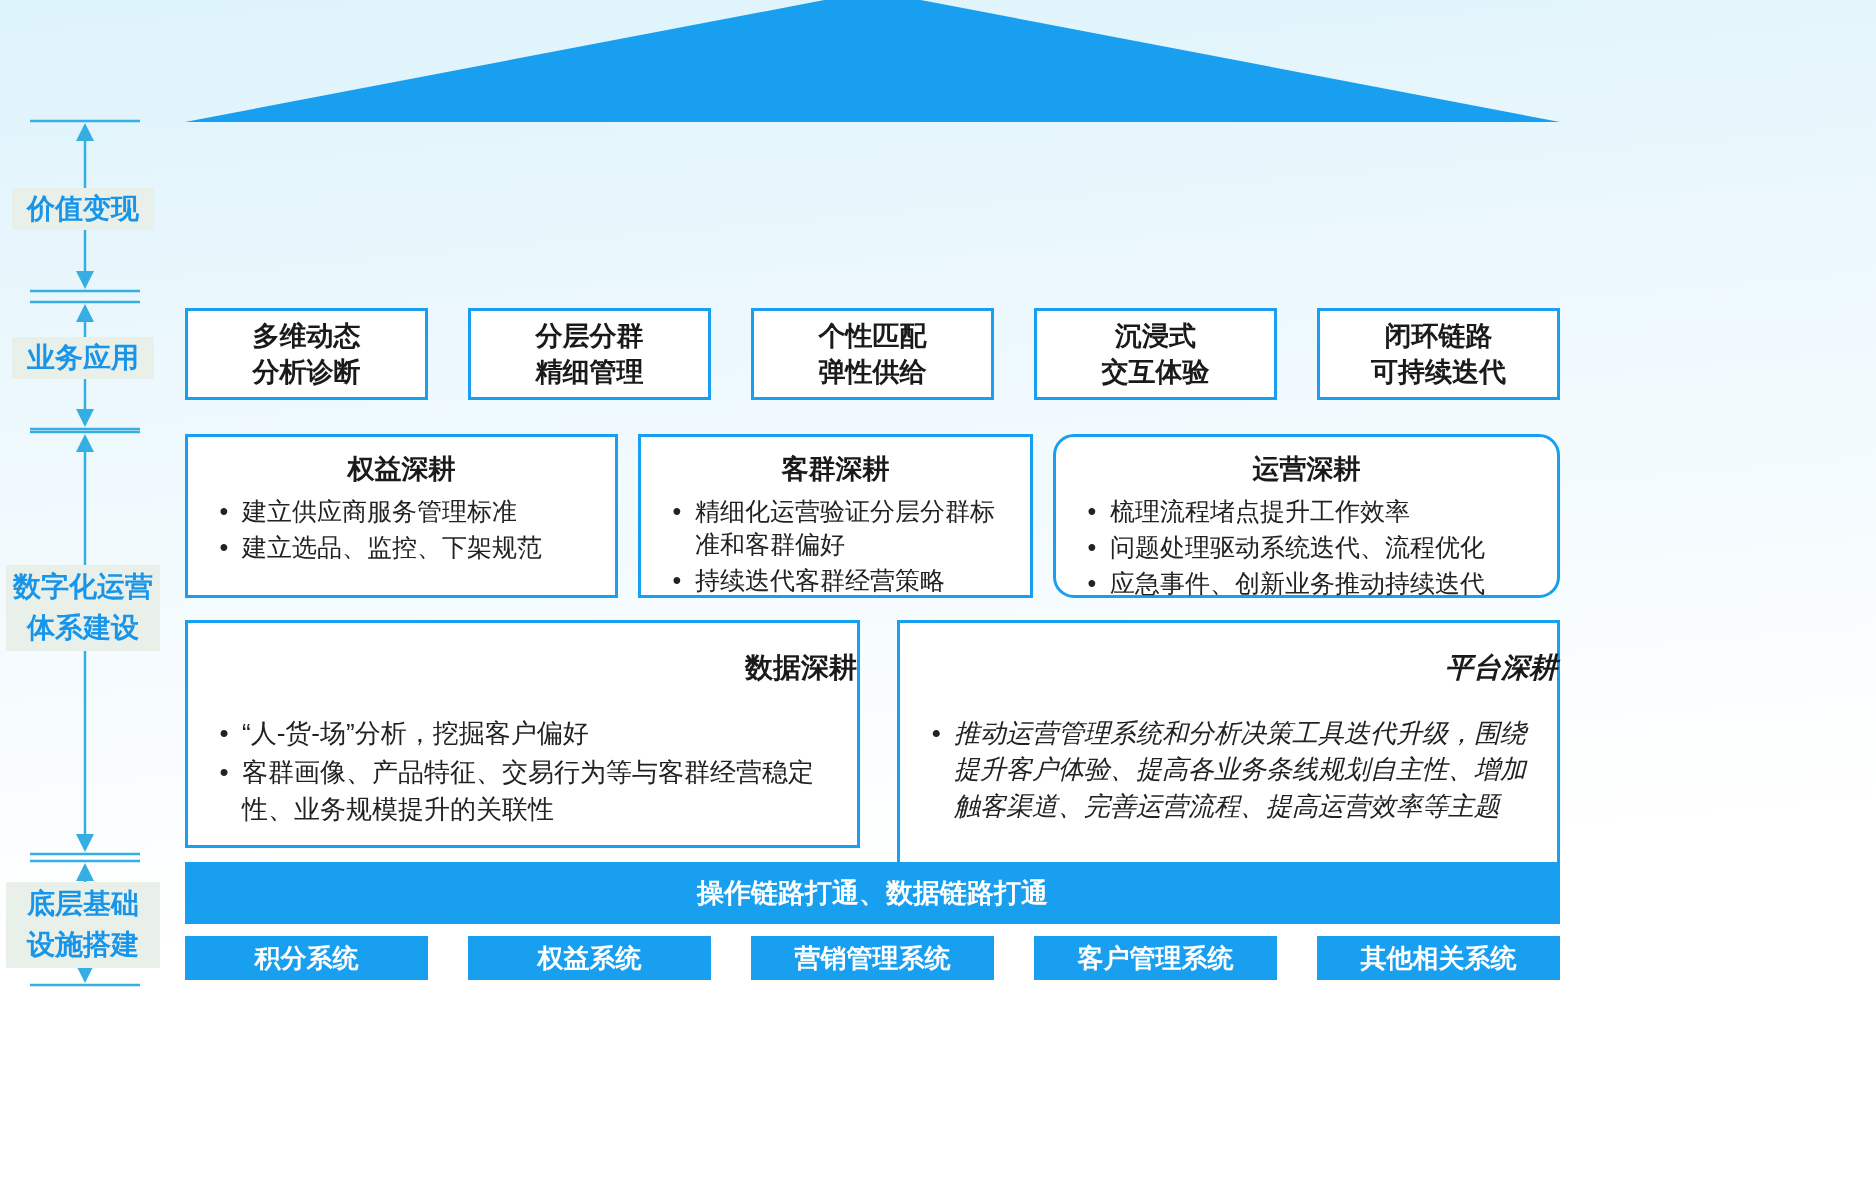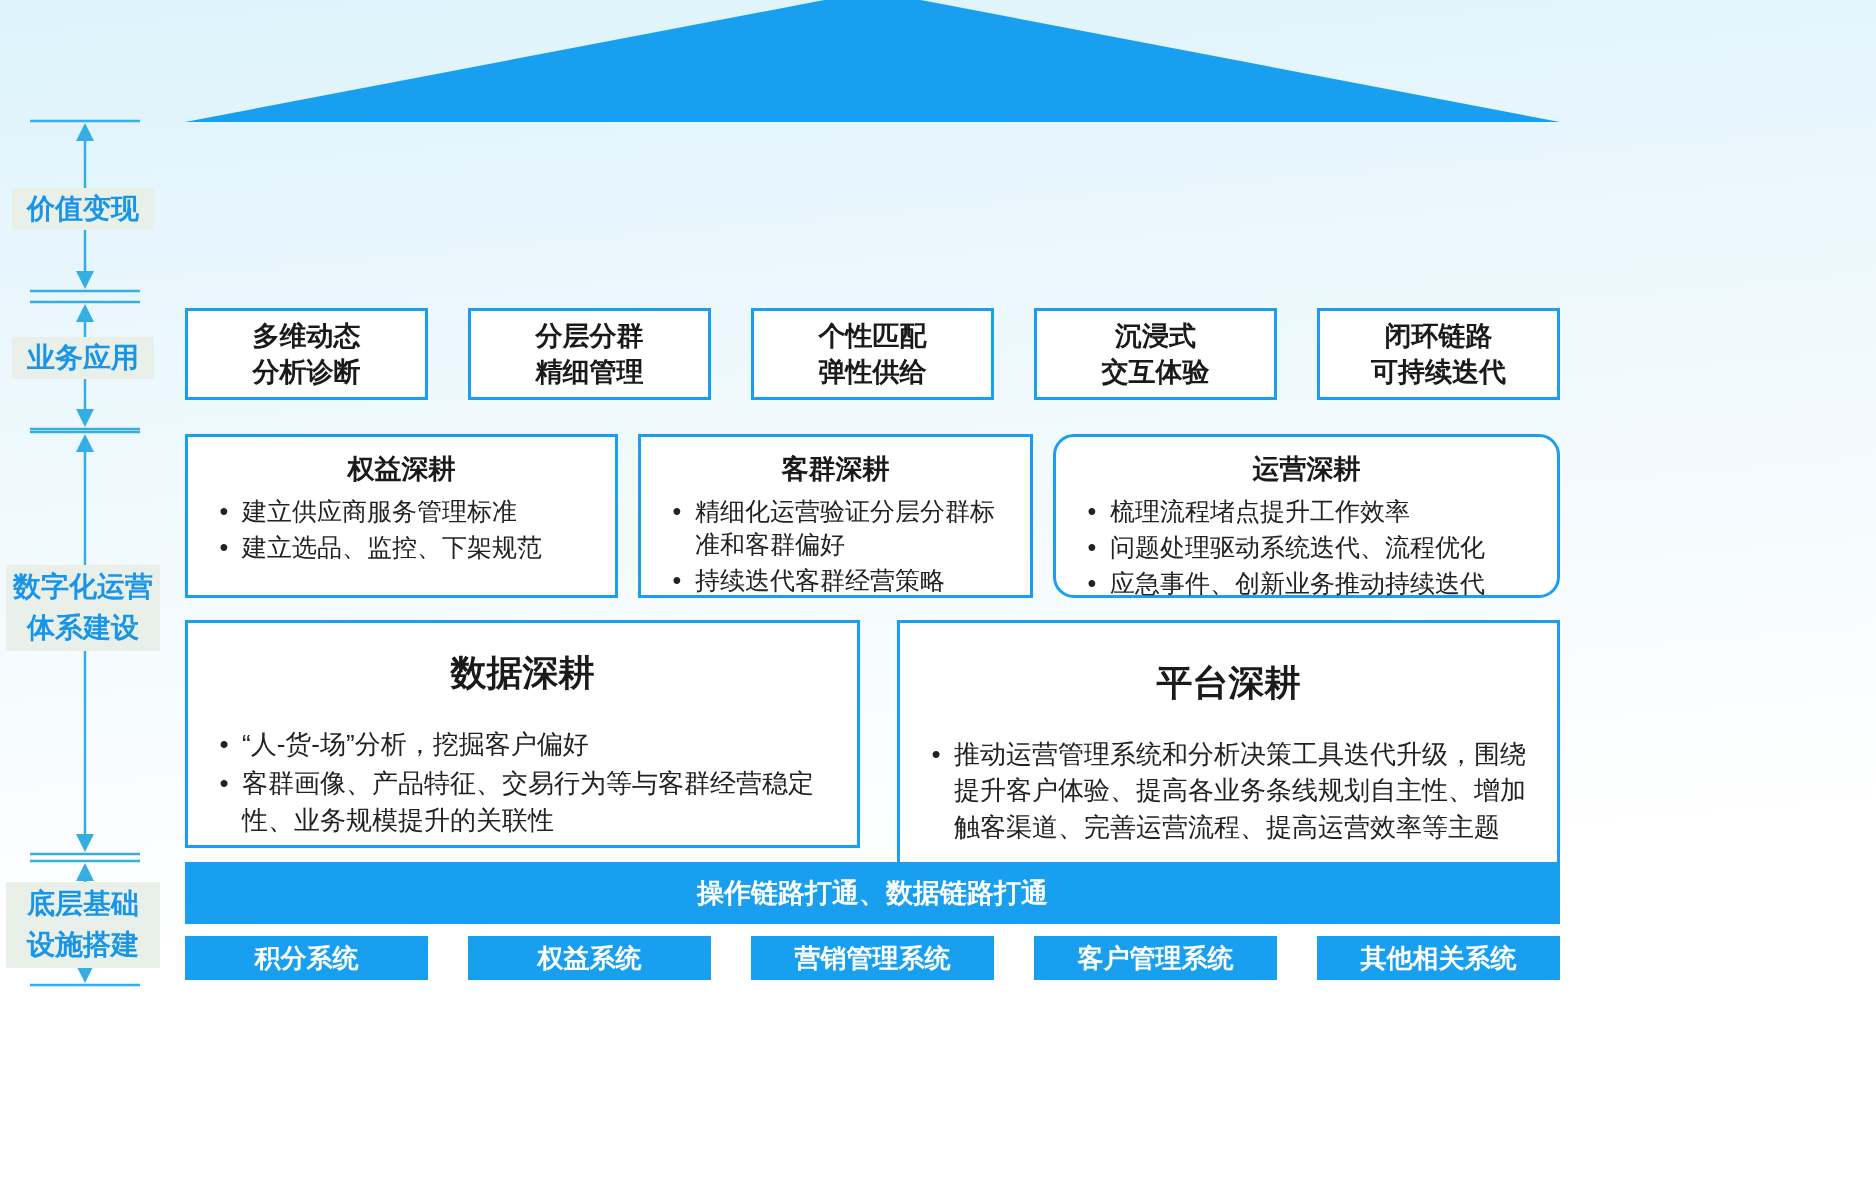--- a/index.html
+++ b/index.html
@@ -72,22 +72,22 @@
   }
   ul.bullets li span { flex:1; white-space:pre-line; }
   ul.bullets.left li span { text-align:left; }
 
   
   .cult-bottom {
     position:absolute; left:185px; top:620px; width:1375px; height:228px;
     display:flex; justify-content:space-between;
   }
   .cult-box.big1 { width:675px; height:228px; padding-top:22px; }
-  .cult-box.big2 { width:663px; height:252px; padding-top:32px; }
-  .cult-box.big1 .cult-title, .cult-box.big2 .cult-title { font-size:36px; margin-bottom:28px; }
+  .cult-box.big2 { width:663px; height:252px; padding-top:22px;font-style:italic; }
+  .cult-box.big1 .cult-title, .cult-box.big2 .cult-title { font-size:28px; margin-bottom:28px;text-align:right; }
   .cult-box.big1 ul.bullets li, .cult-box.big2 ul.bullets li { font-size:26px; line-height:1.4; }
   .cult-box.big2 ul.bullets { padding:0 28px 0 18px; }
 
   
   .link-bar {
     position:absolute; left:185px; top:862px; width:1375px; height:62px;
     background:#189FEF; color:#ffffff; font-size:27px; font-weight:bold;
     display:flex; align-items:center; justify-content:center;
   }
 

